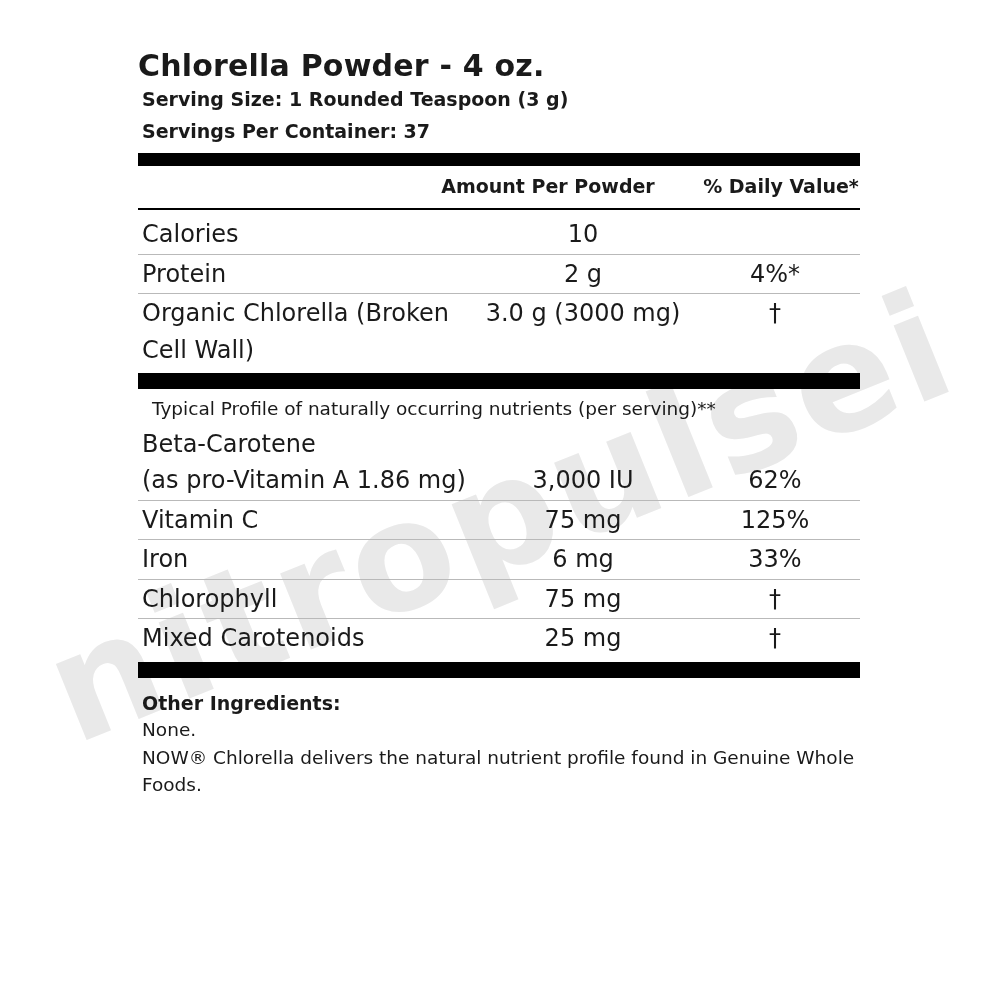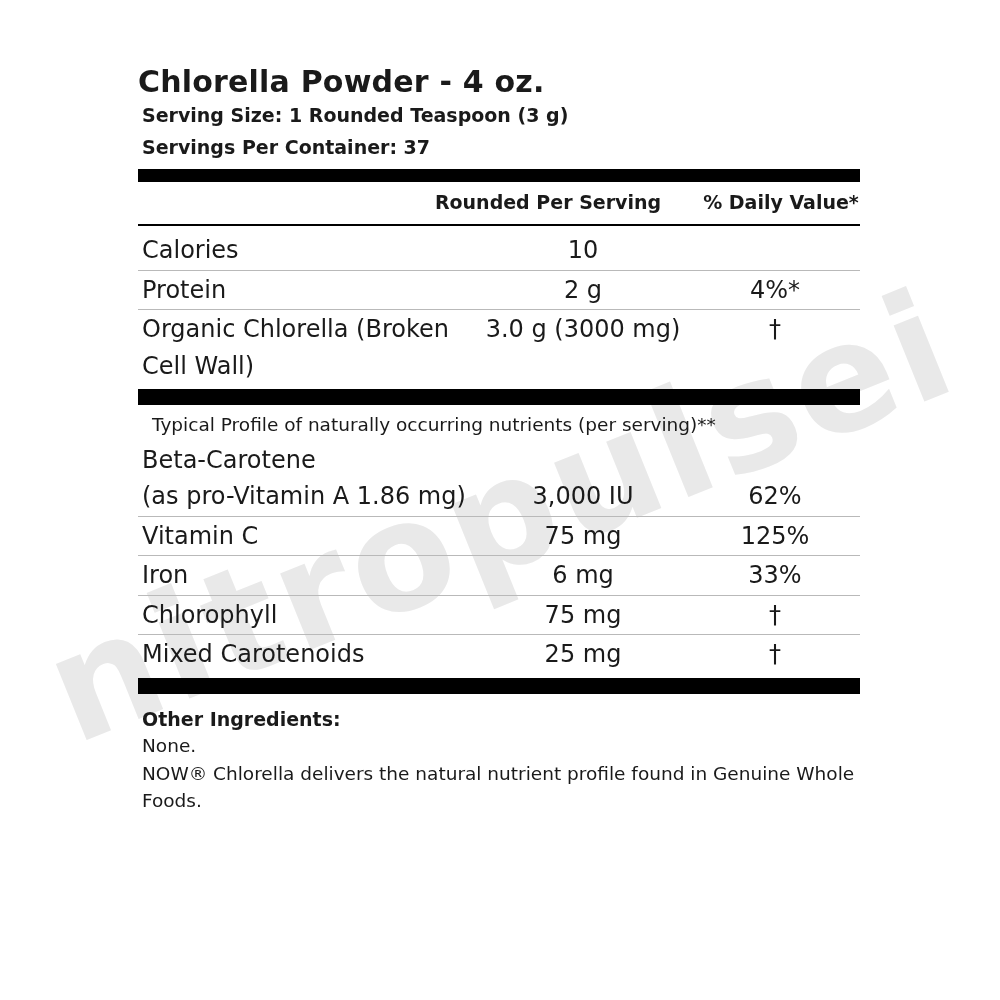--- a/index.html
+++ b/index.html
@@ -31,21 +31,21 @@
     transform: rotate(-22deg);
     transform-origin: 50% 50%;
     white-space: nowrap;
     user-select: none;
     z-index: 0;
   }
 
   .panel {
     position: absolute;
     left: 138px;
-    top: 66px;
+    top: 50px;
     width: 722px;
     z-index: 1;
   }
 
   .title {
     font-size: 30px;
     font-weight: bold;
     line-height: 1.08;
     margin: 0 0 4px 0;
     letter-spacing: 0.2px;
@@ -141,21 +141,21 @@
 <div class="panel">
 
   <div class="title">Chlorella Powder - 4 oz.</div>
   <div class="subline">Serving Size: 1 Rounded Teaspoon (3 g)</div>
   <div class="subline">Servings Per Container: 37</div>
 
   <div class="rule-thick"></div>
 
   <div class="row hdr">
     <div class="col-name"></div>
-    <div class="col-amt">Rounded Per Serving</div>
+    <div class="col-amt">Amount Per Powder</div>
     <div class="col-dv">% Daily Value*</div>
   </div>
 
   <div class="rule-thin"></div>
 
   <div class="row" style="padding-top:6px;">
     <div class="col-name">Calories</div>
     <div class="col-amt">10</div>
     <div class="col-dv"></div>
   </div>

